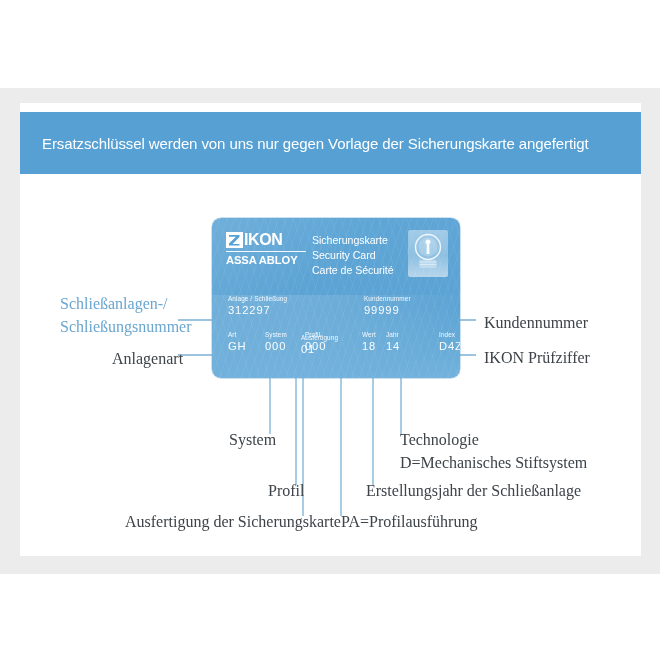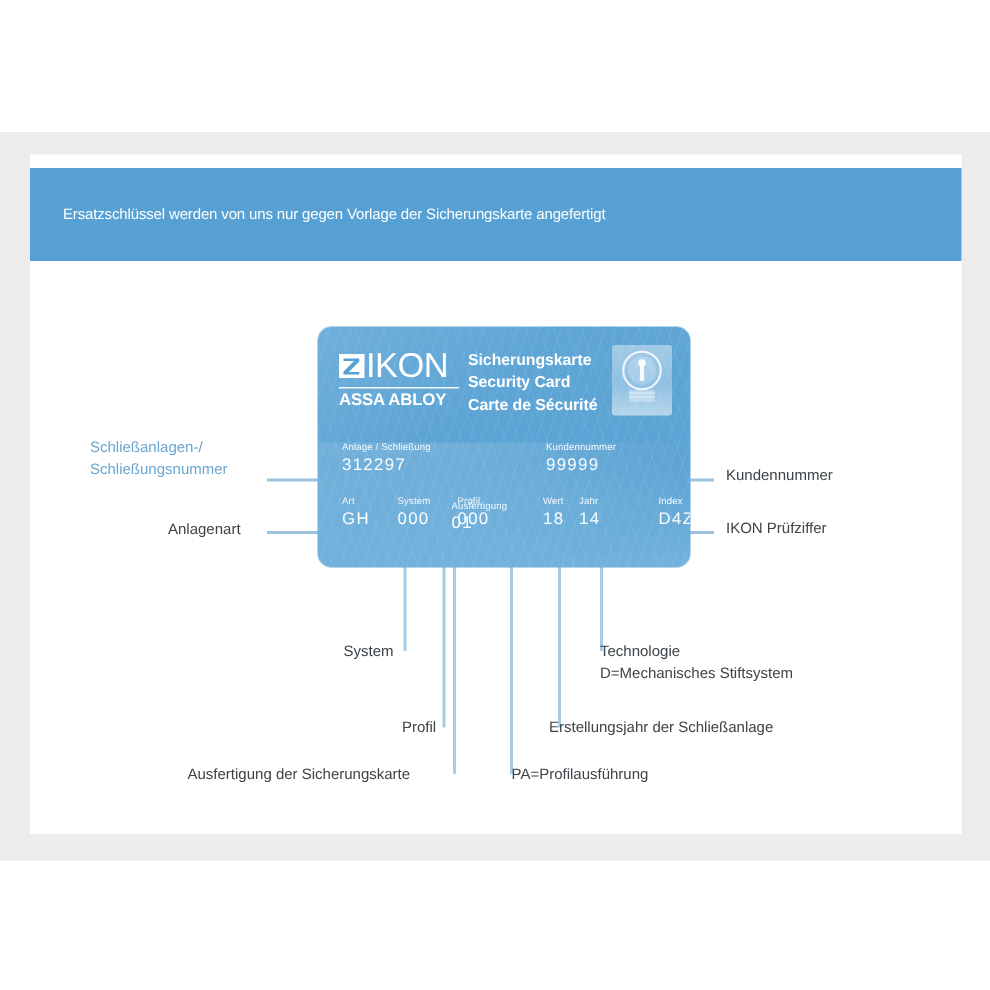--- a/index.html
+++ b/index.html
@@ -43,21 +43,21 @@
     left: 20px;
     top: 112px;
     width: 621px;
     height: 62px;
     background: #56a0d3;
     display: flex;
     align-items: center;
   }
   .banner-text {
     color: #ffffff;
-    font-size: 10px;
+    font-size: 15px;
     font-weight: 400;
     letter-spacing: -0.1px;
     padding-left: 22px;
     white-space: nowrap;
   }
 
   
   .card {
     position: absolute;
     left: 212px;
@@ -106,22 +106,22 @@
     background: #ffffff;
     display: flex;
     align-items: center;
     justify-content: center;
     margin-right: 1px;
     flex: none;
   }
   .logo-z svg { display: block; }
   .logo-ikon {
     color: #ffffff;
-    font-size: 23px;
-    font-weight: normal;
+    font-size: 16px;
+    font-weight: bold;
     letter-spacing: -0.4px;
     line-height: 1;
     font-family: "Liberation Sans", sans-serif;
   }
   .logo-rule {
     width: 80px;
     height: 1px;
     background: rgba(255,255,255,0.92);
     margin: 3px 0 3px 0;
   }
@@ -133,21 +133,21 @@
     line-height: 1;
   }
 
   
   .card-titles {
     position: absolute;
     left: 100px;
     top: 15px;
     color: #ffffff;
     font-size: 10.6px;
-    font-weight: bold;
+    font-weight: normal;
     line-height: 1.42;
     letter-spacing: -0.05px;
   }
 
   
   .cylinder {
     position: absolute;
     right: 12px;
     top: 12px;
     width: 40px;
@@ -195,23 +195,24 @@
   .vline {
     position: absolute;
     width: 1.6px;
     background: #a8cce3;
   }
 
   
   .lbl {
     position: absolute;
     color: #3d4348;
-    font-size: 10px;
+    font-size: 16px;
     line-height: 1.45;
     white-space: nowrap;
+    font-family: Liberation Serif, serif;
   }
   .lbl-blue { color: #6aa6cf; }
 </style>
 </head>
 <body>
 
 <div class="page">
 
   <div class="grey-band"></div>
   <div class="panel"></div>

